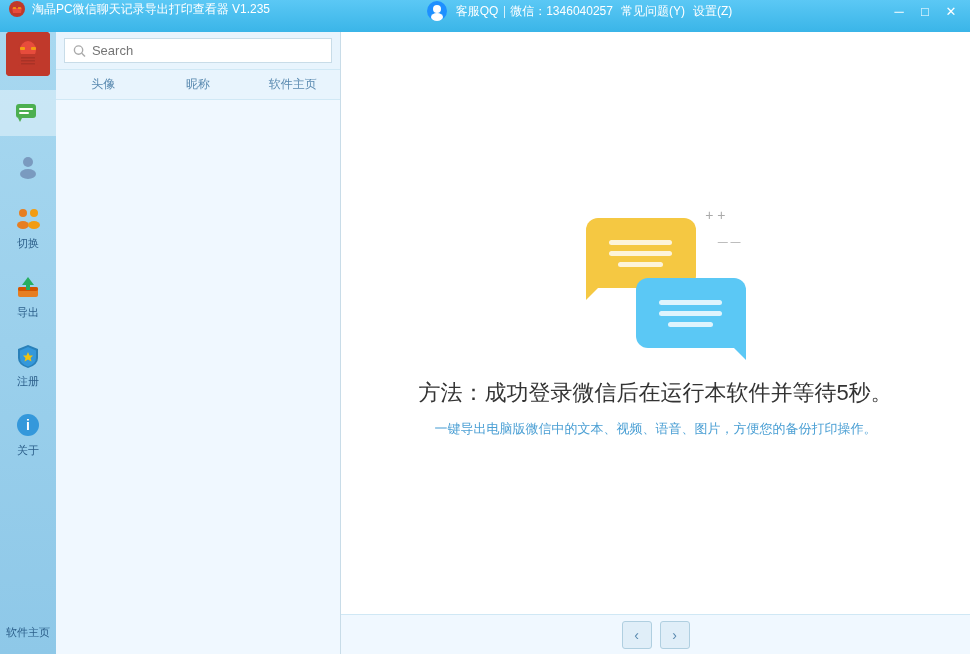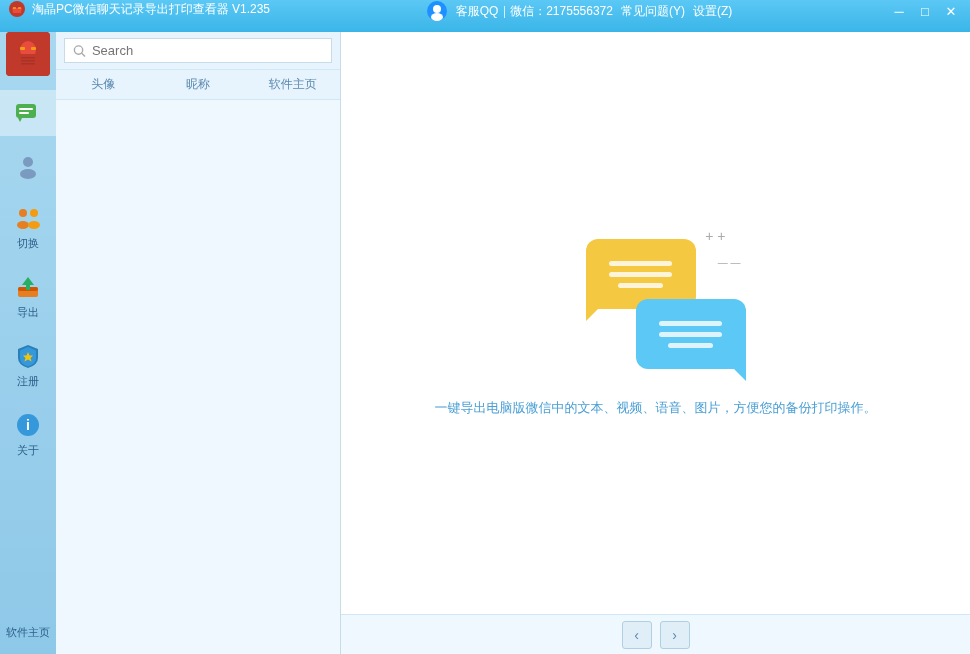--- a/index.html
+++ b/index.html
@@ -317,21 +317,21 @@
     <span class="title-bar-text">淘晶PC微信聊天记录导出打印查看器 V1.235</span>
   </div>
 
   <div class="title-bar-center">
 
     <svg width="22" height="22" viewBox="0 0 22 22">
       <ellipse cx="11" cy="11" rx="10" ry="10" fill="#1e90ff"></ellipse>
       <ellipse cx="11" cy="9" rx="4" ry="4" fill="white"></ellipse>
       <ellipse cx="11" cy="17" rx="6" ry="4" fill="white"></ellipse>
     </svg>
-    <span>客服QQ｜微信：2175556372</span>
+    <span>客服QQ｜微信：1346040257</span>
     <span class="title-bar-link">常见问题(Y)</span>
     <span class="title-bar-link">设置(Z)</span>
   </div>
 
   <div class="title-bar-right">
     <button class="title-btn">─</button>
     <button class="title-btn">□</button>
     <button class="title-btn close-btn">✕</button>
   </div>
 </div>
@@ -465,20 +465,21 @@
           <div class="bubble-line" style="width: 50%;"></div>
         </div>
 
         <div class="bubble-blue">
           <div class="bubble-line"></div>
           <div class="bubble-line"></div>
           <div class="bubble-line" style="width: 50%;"></div>
         </div>
       </div>
 
+      <div class="main-title">方法：成功登录微信后在运行本软件并等待5秒。</div>
       <div class="main-subtitle">一键导出电脑版微信中的文本、视频、语音、图片，方便您的备份打印操作。</div>
     </div>
 
     <div class="bottom-nav">
       <button class="nav-btn">‹</button>
       <button class="nav-btn">›</button>
     </div>
   </div>
 
 </div>

